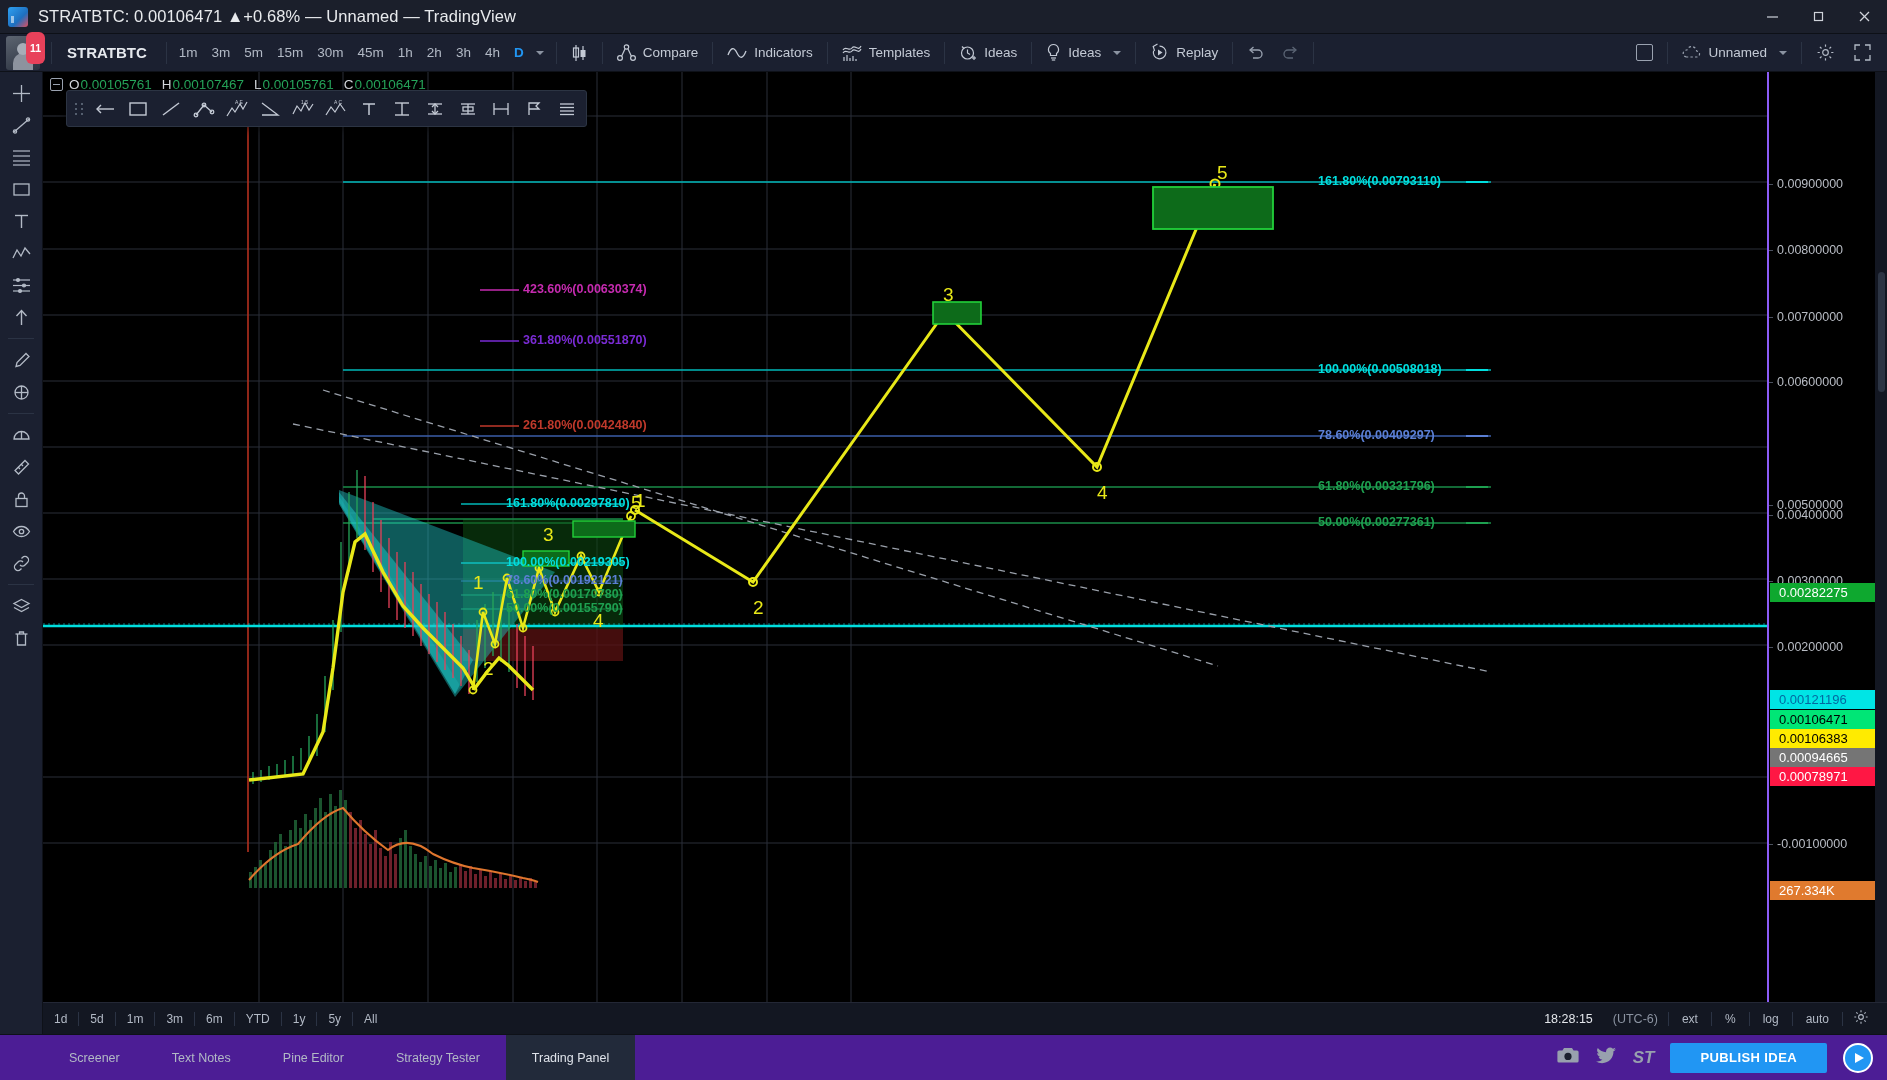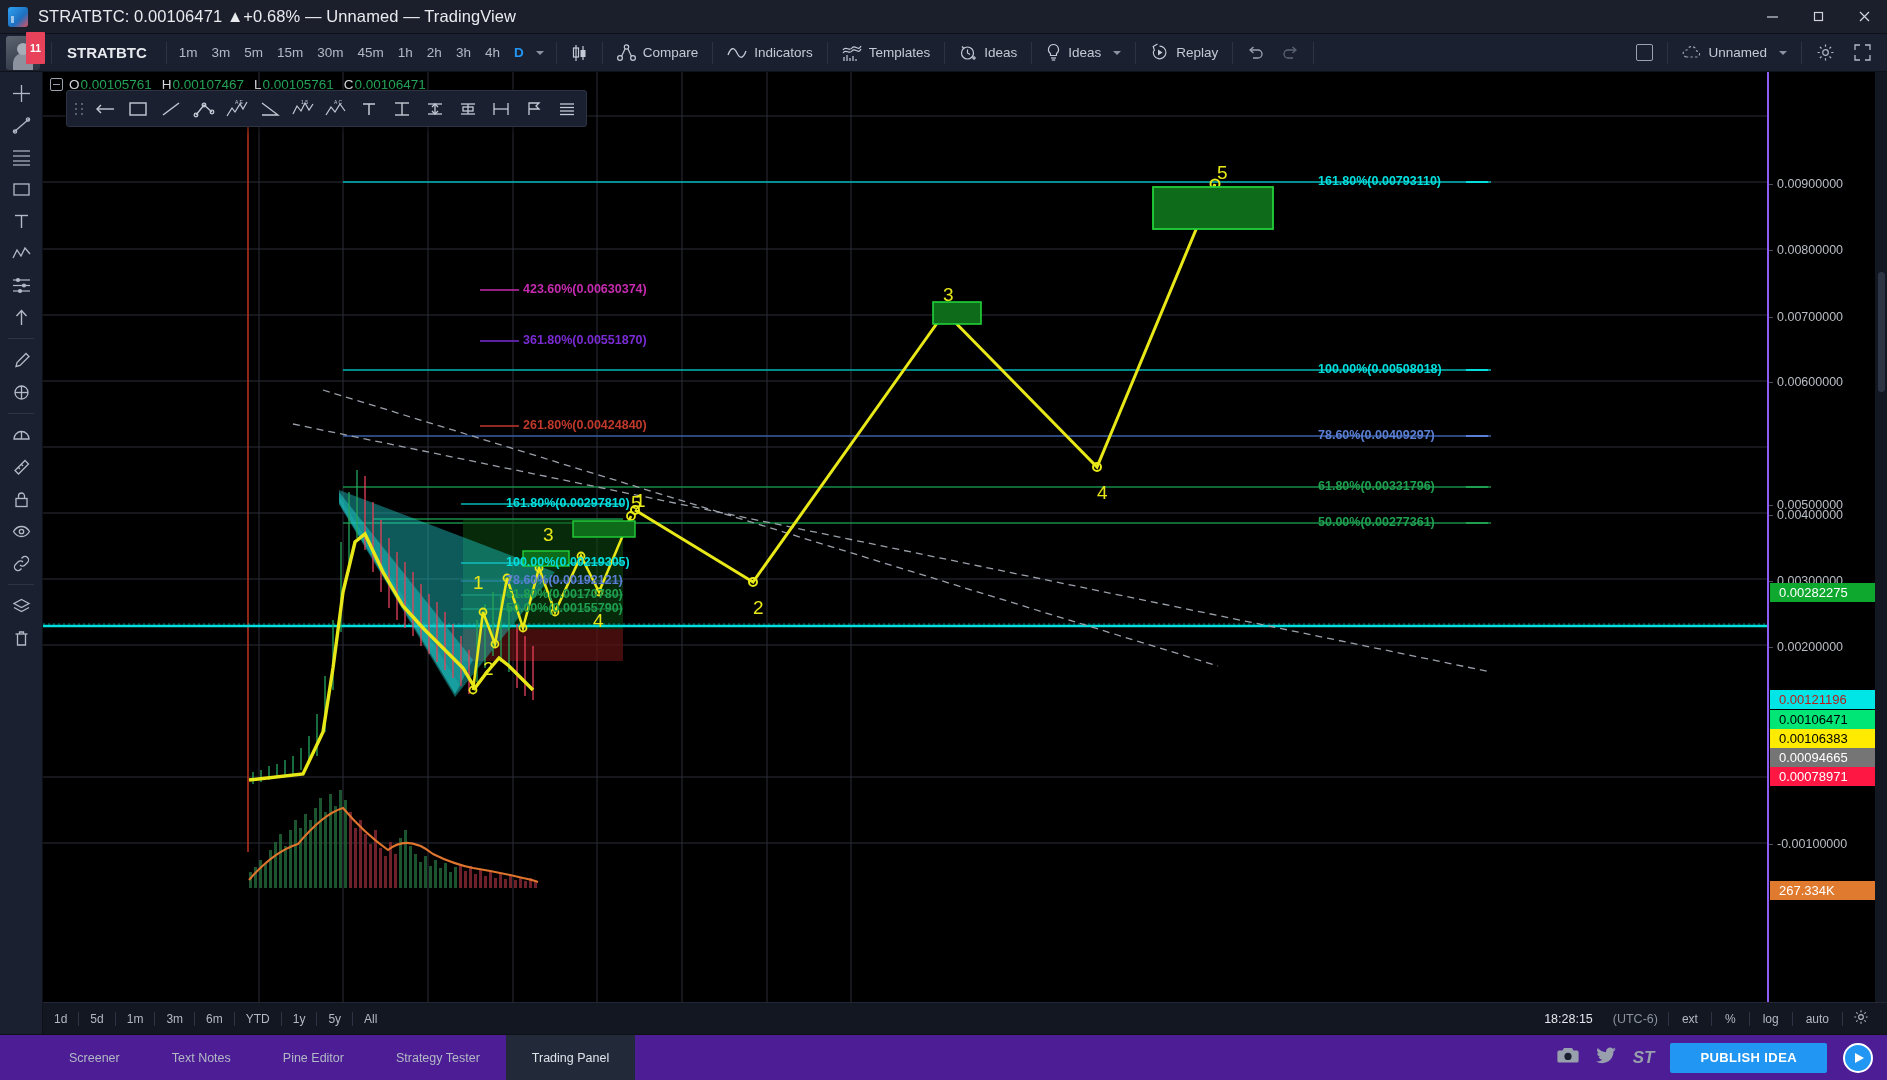--- a/index.html
+++ b/index.html
@@ -34,21 +34,21 @@
     background:#1b2030; display:flex; align-items:center;
     border-bottom:1px solid #0e1118;
   }
   .avatar{ position:relative; width:34px;height:34px;margin:0 6px 0 6px; flex:0 0 auto;
     border-radius:3px; background:linear-gradient(160deg,#5c6470,#2b3240);}
   .avatar:after{content:"";position:absolute;left:7px;top:17px;width:20px;height:17px;
     border-radius:10px 10px 0 0;background:#8d939e;}
   .avatar:before{content:"";position:absolute;left:11px;top:7px;width:12px;height:12px;
     border-radius:50%;background:#a7adb7;z-index:1;}
   .badge{
-    position:absolute; right:-5px; top:-4px; min-width:17px;height:26px;border-radius:1px;
+    position:absolute; right:-5px; top:-4px; min-width:17px;height:26px;border-radius:6px;
     background:#e8415a;color:#fff;font-size:10.5px;font-weight:bold;
     display:flex;align-items:center;justify-content:center;padding:16px 4px; z-index:3;
   }
   .tbsep{ width:1px;height:22px;background:#2b3344;margin:0 5px; flex:0 0 auto;}
   .sym{ font-size:15px;font-weight:bold;color:#e6e9ee; padding:0 14px 0 10px; white-space:nowrap;}
   .tfitem{ font-size:13.5px;color:#b2b9c5;padding:0 7px;height:30px;display:flex;align-items:center;
     border-radius:3px; white-space:nowrap;}
   .tfitem.active{ color:#2196f3; font-weight:bold;}
   .chev{ width:0;height:0;border-left:4px solid transparent;border-right:4px solid transparent;
     border-top:4px solid #8b93a1; margin-left:5px;}
@@ -847,21 +847,21 @@
           <i></i>
           <span>0.00200000</span>
         </div>
         <div class="ptick" style="top: 765px;">
           <i></i>
           <span>-0.00100000</span>
         </div>
       </div>
     <div id="pbadges">
         <div class="pbadge" style="top: 511px; background: rgb(14, 168, 47); color: rgb(255, 255, 255);">0.00282275</div>
-        <div class="pbadge" style="top: 618px; background: rgb(0, 229, 229); color: #b91c1c;">0.00121196</div>
+        <div class="pbadge" style="top: 618px; background: rgb(0, 229, 229); color: #0369a1;">0.00121196</div>
         <div class="pbadge" style="top: 638px; background: rgb(0, 230, 118); color: rgb(0, 0, 0);">0.00106471</div>
         <div class="pbadge" style="top: 657px; background: rgb(255, 235, 0); color: rgb(0, 0, 0);">0.00106383</div>
         <div class="pbadge" style="top: 676px; background: rgb(117, 117, 117); color: rgb(255, 255, 255);">0.00094665</div>
         <div class="pbadge" style="top: 695px; background: rgb(255, 23, 68); color: rgb(255, 255, 255);">0.00078971</div>
         <div class="pbadge" style="top: 809px; background: rgb(224, 122, 46); color: rgb(255, 255, 255);">267.334K</div>
       </div>
   </div>
 
   <div class="timeaxis">
     <div id="tticks">

